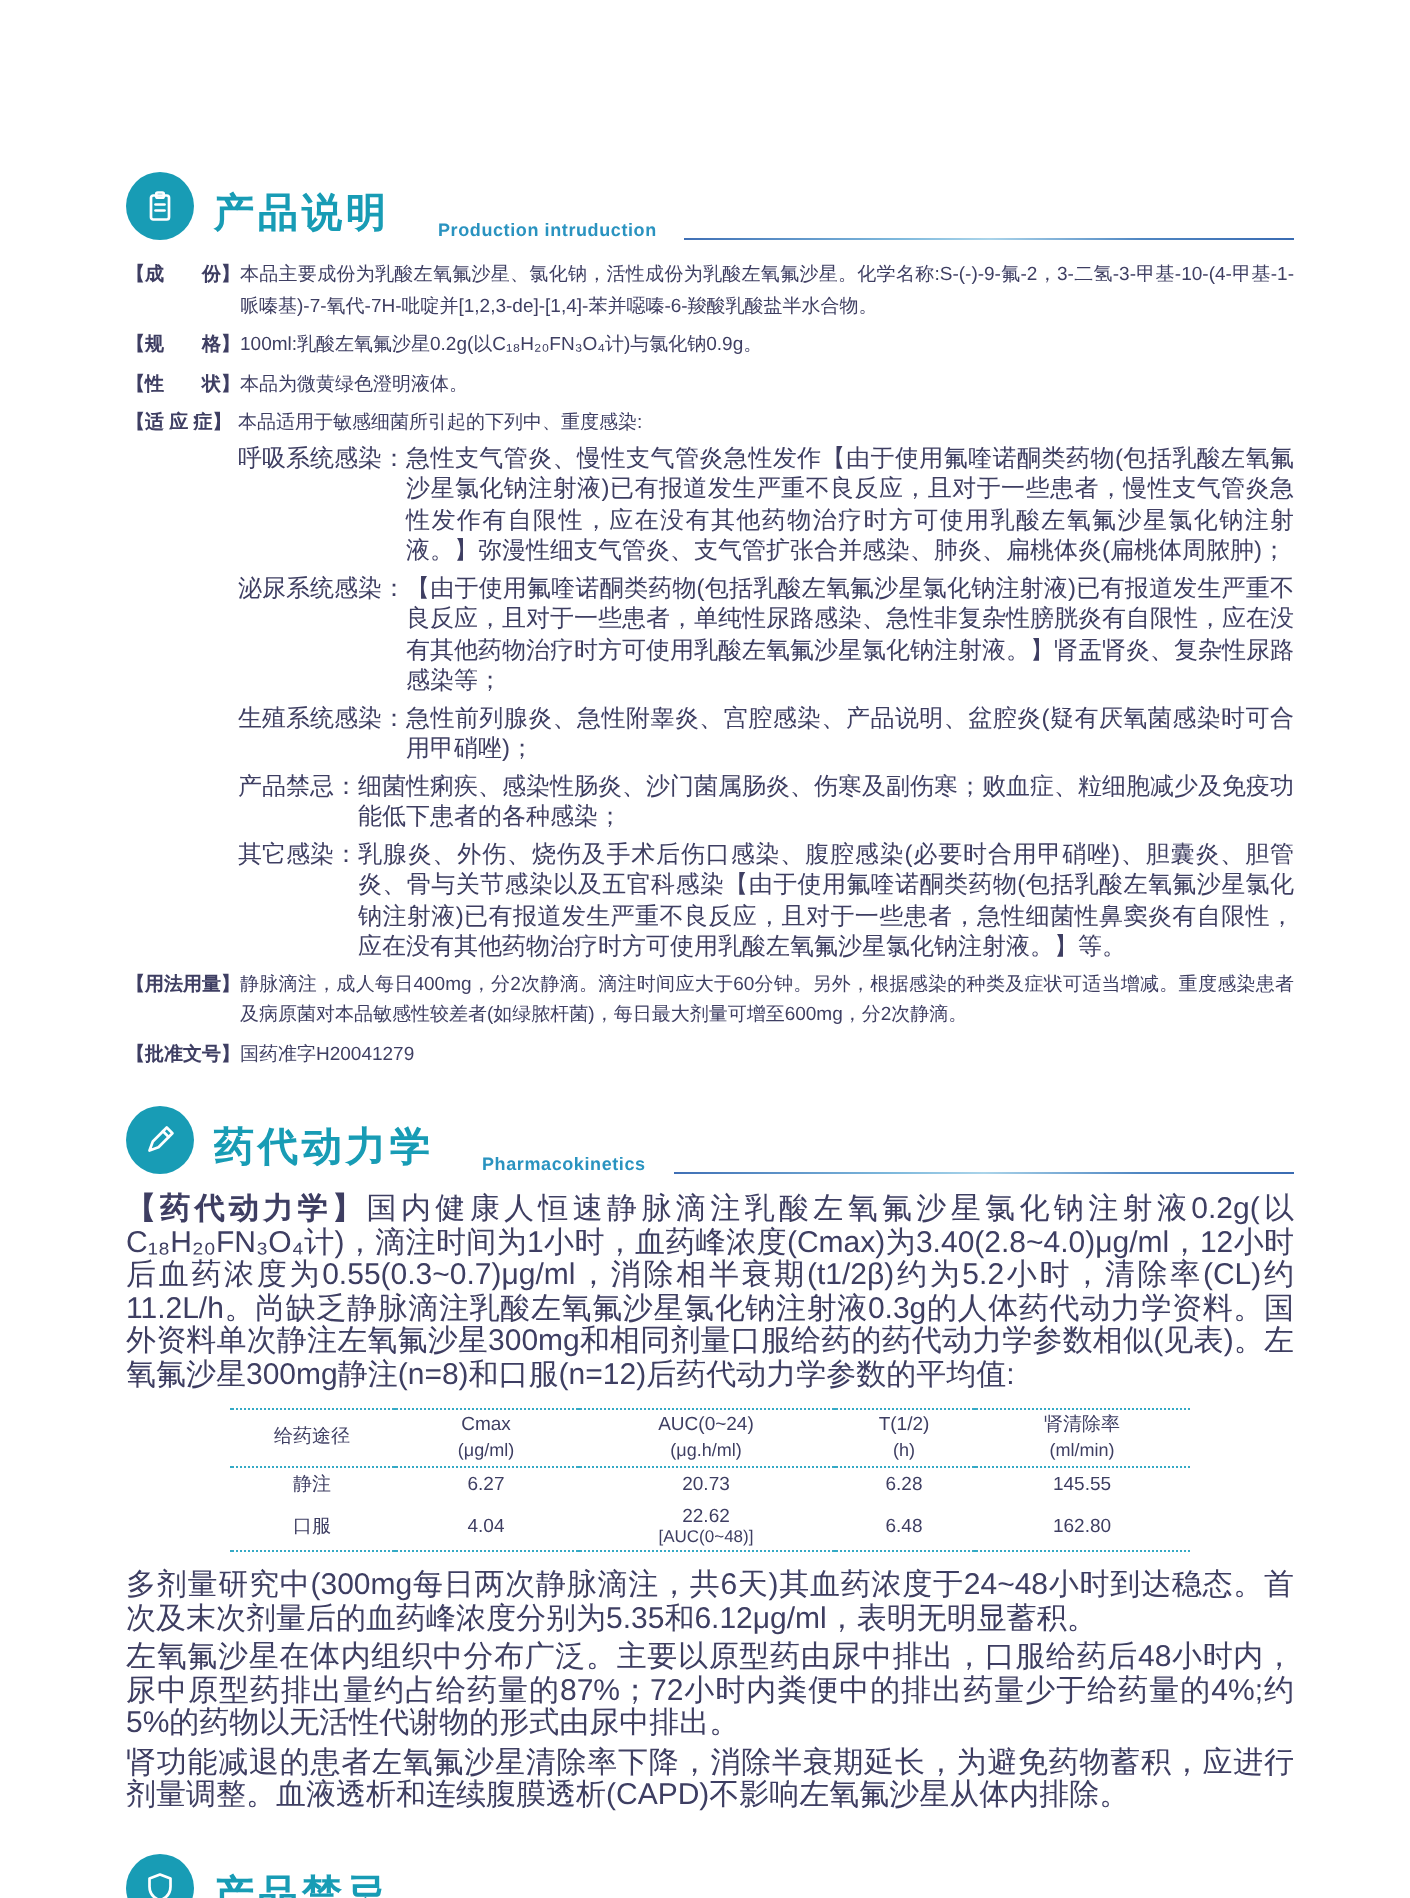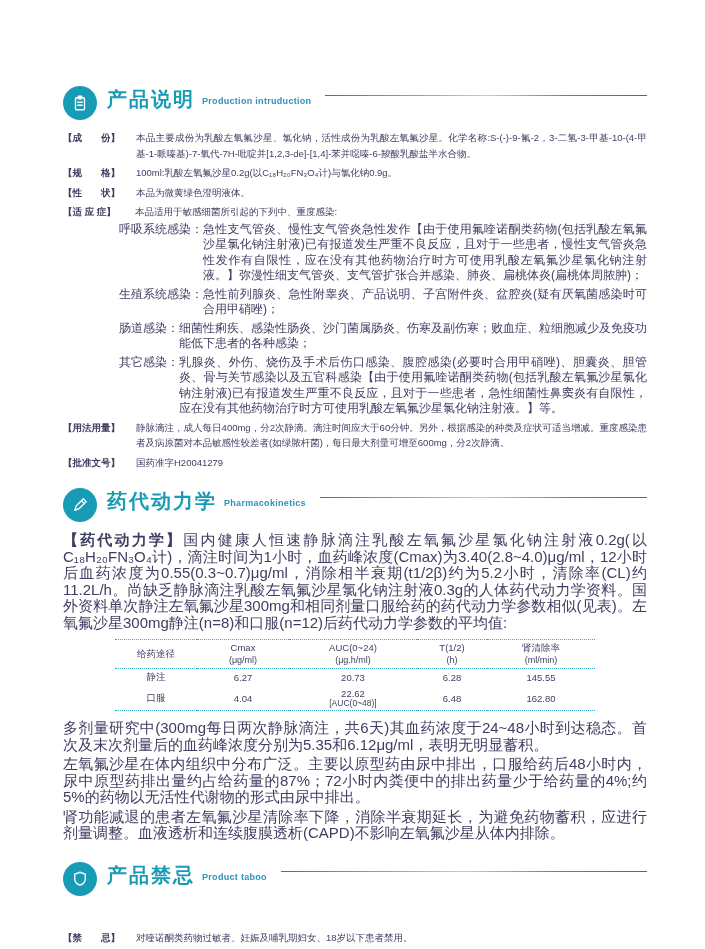--- a/index.html
+++ b/index.html
@@ -4,40 +4,40 @@
 <style>
   * { margin:0; padding:0; box-sizing:border-box; }
   html,body { background:#ffffff; }
   .page {
     width:705px; height:949px; background:#ffffff; overflow:hidden;
     padding:86px 58px 0 63px;
     font-family:"Liberation Sans","DejaVu Sans",sans-serif;
     color:#3e3e62;
   }
   
-  .sec-header { display:flex; align-items:flex-start; margin-bottom:10px; }
+  .sec-header { display:flex; align-items:flex-end; margin-bottom:10px; }
   .icon-circle {
     width:34px; height:34px; border-radius:50%;
     background:#189cb5; flex:0 0 34px;
     display:flex; align-items:center; justify-content:center;
   }
   .sec-title {
     font-size:20px; font-weight:bold; color:#189cb5;
     letter-spacing:2px; margin-left:10px; white-space:nowrap;
   }
   .sec-sub {
     font-size:9px; font-weight:bold; color:#2a93c0;
-    margin:10px 0 0 7px; white-space:nowrap; letter-spacing:0.3px;
+    margin:10px 0 0 24px; white-space:nowrap; letter-spacing:0.3px;
   }
   .sec-line {
     flex:1; height:1px; margin:9px 0 0 14px;
     background:linear-gradient(90deg,#3f6fb5 0%,#7db8dc 35%,#aad4ea 50%,#4f86c2 75%,#3a6bb2 100%);
   }
   
-  .entry { display:flex; font-size:9.5px; line-height:15.5px; margin-bottom:4px;gap:16px; }
+  .entry { display:flex; font-size:9.5px; line-height:15.5px; margin-bottom:4px; }
   .entry .lbl { flex:0 0 56px; white-space:nowrap; font-weight:600; }
   .entry .txt { flex:1; text-align:justify; }
   .subitems { margin:2px 0 1px 56px; }
   .subitem { display:flex; font-size:12px; line-height:15.5px; margin-bottom:3px; }
   .subitem .slbl { white-space:nowrap; }
   .subitem .stxt { flex:1; text-align:justify; }
   
   .para { font-size:15px; line-height:16.5px; text-align:justify; margin-bottom:3px; }
   .para .plbl { font-weight:600; }
   
@@ -94,25 +94,29 @@
       <span class="lbl">【适 应 症】</span>
       <div class="txt">本品适用于敏感细菌所引起的下列中、重度感染:</div>
     </div>
 
     <div class="subitems">
       <div class="subitem">
         <span class="slbl">呼吸系统感染：</span>
         <div class="stxt">急性支气管炎、慢性支气管炎急性发作【由于使用氟喹诺酮类药物(包括乳酸左氧氟沙星氯化钠注射液)已有报道发生严重不良反应，且对于一些患者，慢性支气管炎急性发作有自限性，应在没有其他药物治疗时方可使用乳酸左氧氟沙星氯化钠注射液。】弥漫性细支气管炎、支气管扩张合并感染、肺炎、扁桃体炎(扁桃体周脓肿)；</div>
       </div>
       <div class="subitem">
+        <span class="slbl">泌尿系统感染：</span>
+        <div class="stxt">【由于使用氟喹诺酮类药物(包括乳酸左氧氟沙星氯化钠注射液)已有报道发生严重不良反应，且对于一些患者，单纯性尿路感染、急性非复杂性膀胱炎有自限性，应在没有其他药物治疗时方可使用乳酸左氧氟沙星氯化钠注射液。】肾盂肾炎、复杂性尿路感染等；</div>
+      </div>
+      <div class="subitem">
         <span class="slbl">生殖系统感染：</span>
-        <div class="stxt">急性前列腺炎、急性附睾炎、产品说明、子宫附件炎、盆腔炎(疑有厌氧菌感染时可合用甲硝唑)；</div>
-      </div>
-      <div class="subitem">
-        <span class="slbl">肠道感染：</span>
+        <div class="stxt">急性前列腺炎、急性附睾炎、宫腔感染、产品说明、盆腔炎(疑有厌氧菌感染时可合用甲硝唑)；</div>
+      </div>
+      <div class="subitem">
+        <span class="slbl">产品禁忌：</span>
         <div class="stxt">细菌性痢疾、感染性肠炎、沙门菌属肠炎、伤寒及副伤寒；败血症、粒细胞减少及免疫功能低下患者的各种感染；</div>
       </div>
       <div class="subitem">
         <span class="slbl">其它感染：</span>
         <div class="stxt">乳腺炎、外伤、烧伤及手术后伤口感染、腹腔感染(必要时合用甲硝唑)、胆囊炎、胆管炎、骨与关节感染以及五官科感染【由于使用氟喹诺酮类药物(包括乳酸左氧氟沙星氯化钠注射液)已有报道发生严重不良反应，且对于一些患者，急性细菌性鼻窦炎有自限性，应在没有其他药物治疗时方可使用乳酸左氧氟沙星氯化钠注射液。】等。</div>
       </div>
     </div>
 
     <div class="entry">
       <span class="lbl">【用法用量】</span>

